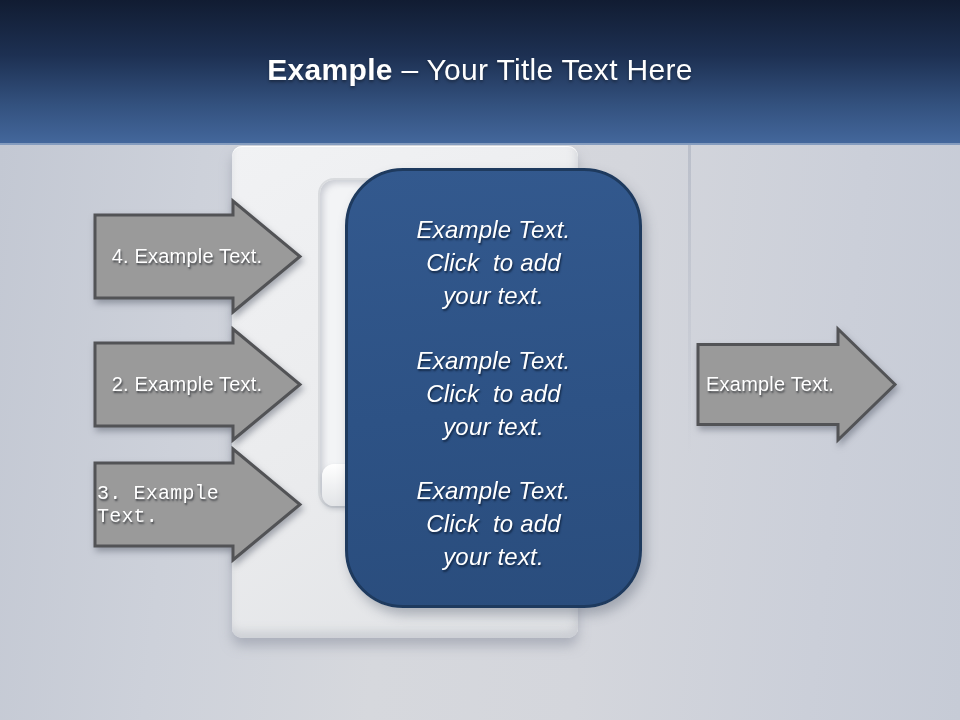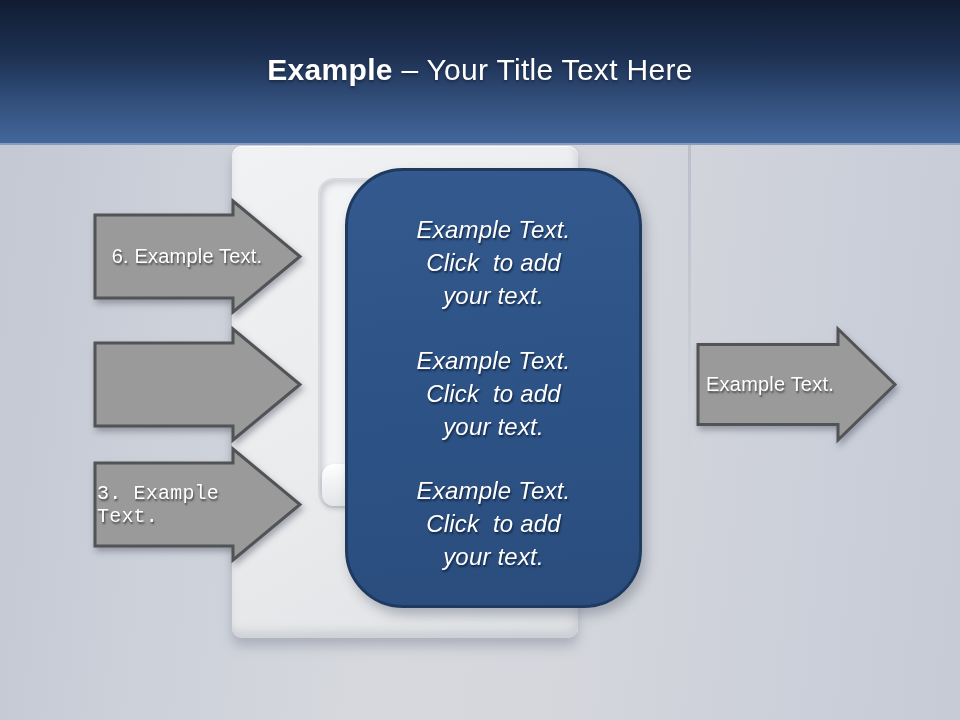--- a/index.html
+++ b/index.html
@@ -106,27 +106,28 @@
 your text.</div>
     <div class="panel-block">Example Text.
 Click  to add
 your text.</div>
   </div>
 
   <div class="arrow arrow-1">
     <svg width="212" height="120" viewBox="0 0 212 120">
       <polygon points="2,17 140,17 140,3 207,58.5 140,114 140,100 2,100"></polygon>
     </svg>
-    <div class="arrow-label">6. Example Text.</div>
+    <div class="arrow-label">4. Example Text.</div>
   </div>
 
   <div class="arrow arrow-2">
     <svg width="212" height="120" viewBox="0 0 212 120">
       <polygon points="2,17 140,17 140,3 207,58.5 140,114 140,100 2,100"></polygon>
     </svg>
+    <div class="arrow-label">2. Example Text.</div>
   </div>
 
   <div class="arrow arrow-3">
     <svg width="212" height="120" viewBox="0 0 212 120">
       <polygon points="2,17 140,17 140,3 207,58.5 140,114 140,100 2,100"></polygon>
     </svg>
     <div class="arrow-label">3. Example Text.</div>
   </div>
 
   <div class="arrow arrow-right arrow-out">

